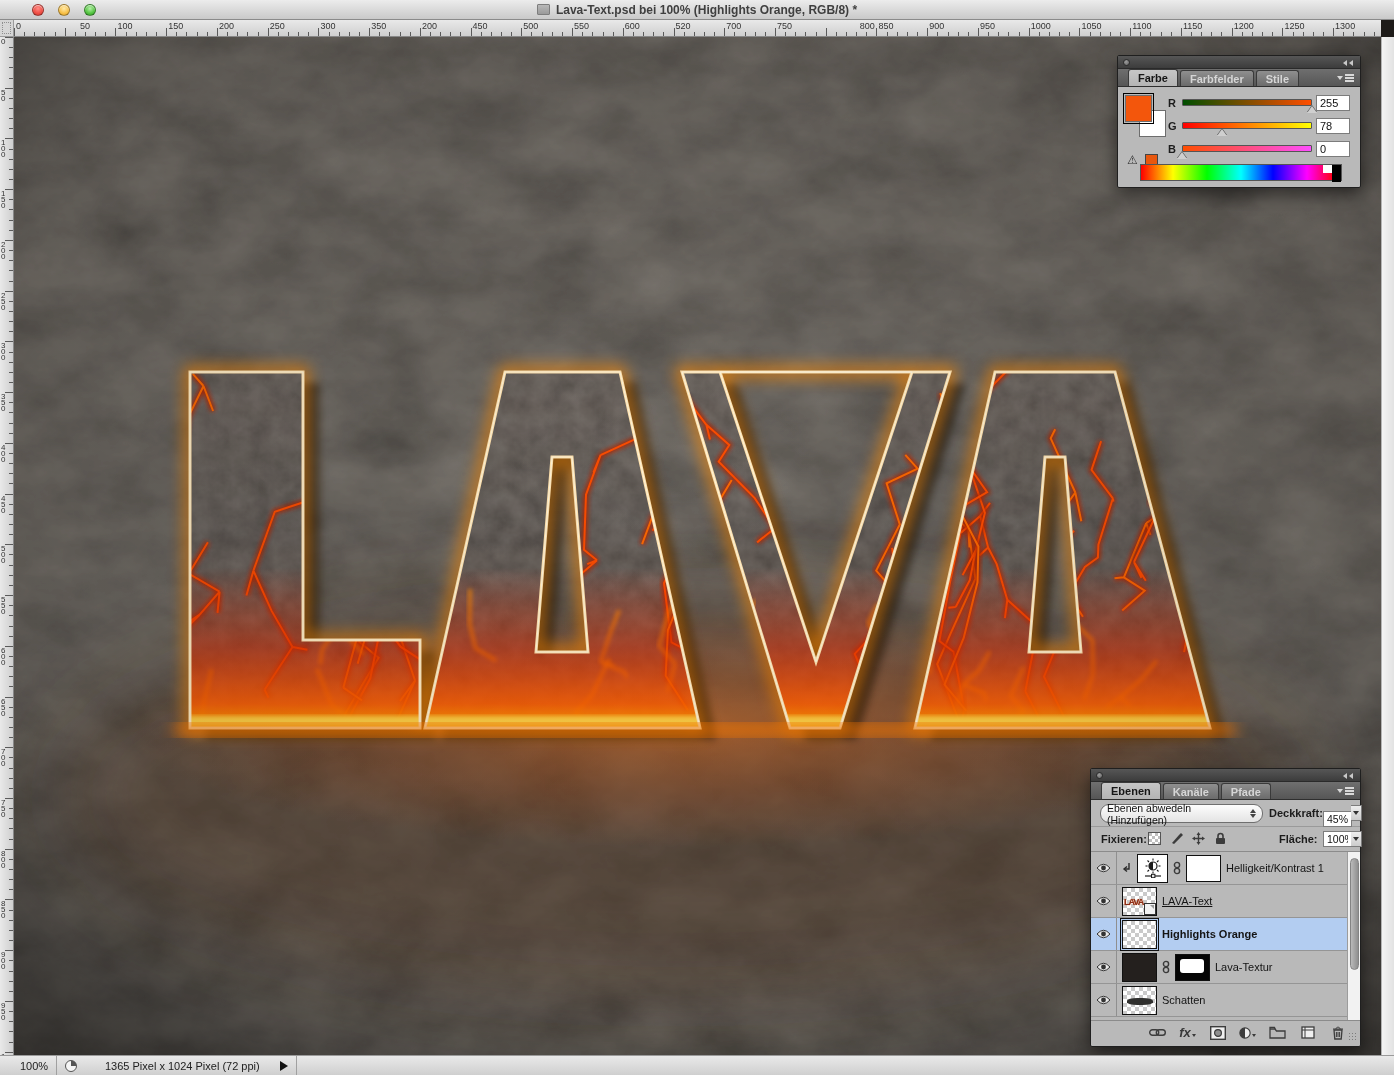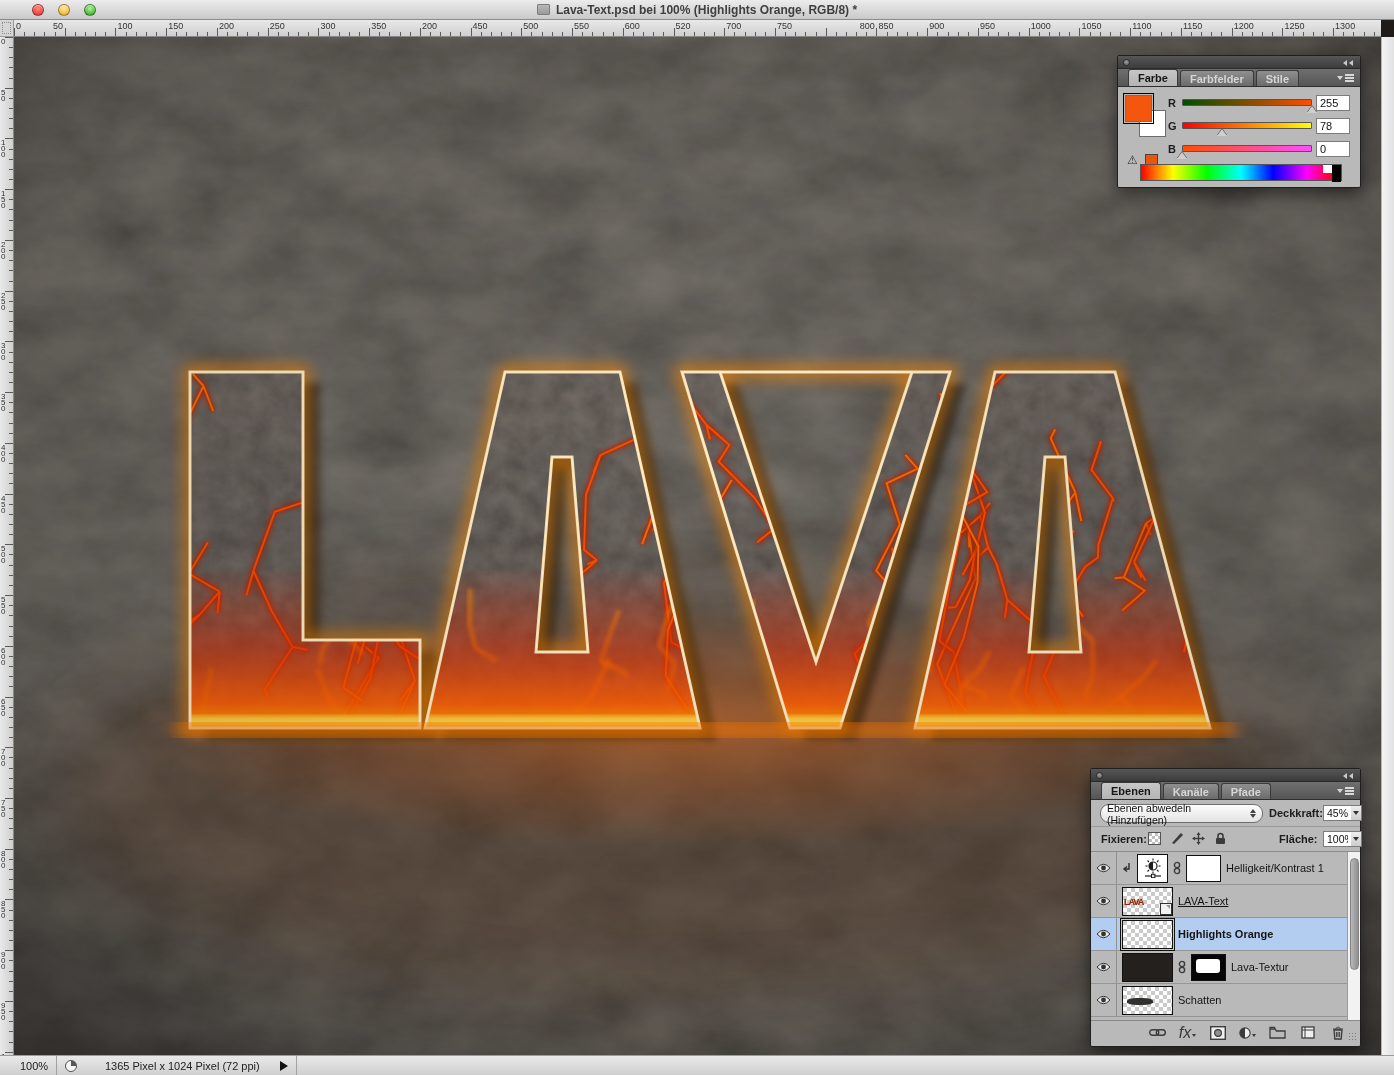--- a/index.html
+++ b/index.html
@@ -110,21 +110,21 @@
   .lp-row2 { height:25px; position:relative; border-bottom:1px solid #8b8b8b; }
   .lock-icons { position:absolute; left:57px; top:5px; display:flex; gap:9px; align-items:center; }
   .lock-ic { width:13px; height:13px; display:inline-block; }
   .ic-checker { background:repeating-conic-gradient(#fff 0 25%, #bfbfbf 0 50%) 0 0/6px 6px; border:1px solid #555; }
   .layer-list { position:relative; height:168px; background:#b9b9b9; overflow:hidden; }
   .layer-row { position:relative; height:33px; border-bottom:1px solid #959595; display:flex; align-items:center; }
   .layer-row.selected { background:#b3cdf1; }
   .eye-cell { width:26px; align-self:stretch; border-right:1px solid #8f8f8f;
     display:flex; align-items:center; justify-content:center; }
   .layer-main { flex:1; display:flex; align-items:center; gap:5px; padding-left:5px; height:100%; }
-  .thumb { width:51px; height:29px; border:1px solid #111; background:#fff; position:relative; overflow:hidden; flex:none; }
+  .thumb { width:35px; height:29px; border:1px solid #111; background:#fff; position:relative; overflow:hidden; flex:none; }
   .thumb.checker { background:repeating-conic-gradient(#fff 0 25%, #cacaca 0 50%) 0 0/8px 8px; }
   .thumb.selected-thumb { outline:1px solid #111; outline-offset:1px; }
   .thumb .mini-text { position:absolute; left:1px; top:9px; font-size:9px; font-weight:bold;
     color:#8a2d18; letter-spacing:-1px; text-shadow:0 0 1px #d8642e; }
   .so-badge { position:absolute; right:0; bottom:0; width:12px; height:12px; background:#f2f2f2;
     border:1px solid #333; }
   .so-badge::before { content:""; position:absolute; right:1px; top:1px;
     border-left:4px solid transparent; border-top:4px solid #9a9a9a; }
   .mask-thumb { width:35px; height:27px; border:1px solid #111; background:#fff; position:relative; flex:none; }
   .mask-thumb.black { background:#050505; }
@@ -139,21 +139,21 @@
   .layer-name.b { font-weight:bold; }
   .list-scrollbar { position:absolute; right:0; top:0; width:13px; height:168px;
     background:#f2f2f2; border-left:1px solid #9c9c9c; }
   .list-scrollbar .sthumb { position:absolute; left:2px; top:6px; width:9px; height:112px;
     background:linear-gradient(90deg,#b9b9b9,#8f8f8f); border-radius:5px; border:1px solid #838383; }
   .lp-toolbar { height:24px; border-top:1px solid #8b8b8b; display:flex; align-items:center;
     justify-content:flex-end; gap:13px; padding:0 14px; position:relative; }
   .tb-ic { width:17px; height:15px; display:flex; align-items:center; justify-content:center; color:#3c3c3c; }
   .grip { position:absolute; right:2px; bottom:2px; width:10px; height:10px;
     background:radial-gradient(#7c7c7c 1px, transparent 1px) 0 0/3px 3px; }
-  .fx-text { font-size:16px; font-weight:normal; font-style:italic; color:#3a3a3a; }
+  .fx-text { font-size:13px; font-weight:bold; font-style:italic; color:#3a3a3a; }
   .mini-dd { width:0; height:0; border-left:2.5px solid transparent; border-right:2.5px solid transparent;
     border-top:3.5px solid #3a3a3a; margin-left:1px; margin-top:6px; }
 
   
   .statusbar { position:absolute; left:0; top:1055px; width:1394px; height:20px;
     background:linear-gradient(#e9e9e9,#cfcfcf); border-top:1px solid #9a9a9a;
     display:flex; align-items:center; font-size:11px; color:#222; }
   .zoom-field { width:56px; padding-left:20px; }
   .sb-sep { width:1px; height:20px; background:#a0a0a0; }
   .sb-pie { width:12px; height:12px; border-radius:50%; border:1px solid #555; margin:0 10px 0 8px;
@@ -179,21 +179,21 @@
 
 <div class="ruler-corner"></div>
 <div class="ruler-h" id="ruler-h">
     <span class="tick-h" style="left: 0px; height: 8px;"></span>
     <span class="rlabel-h" style="left: 2px;">0</span>
     <span class="tick-h" style="left: 10.147px; height: 4px;"></span>
     <span class="tick-h" style="left: 20.294px; height: 4px;"></span>
     <span class="tick-h" style="left: 30.441px; height: 4px;"></span>
     <span class="tick-h" style="left: 40.588px; height: 4px;"></span>
     <span class="tick-h" style="left: 50.735px; height: 8px;"></span>
-    <span class="rlabel-h" style="left: 39px;">50</span>
+    <span class="rlabel-h" style="left: 66px;">50</span>
     <span class="tick-h" style="left: 60.882px; height: 4px;"></span>
     <span class="tick-h" style="left: 71.029px; height: 4px;"></span>
     <span class="tick-h" style="left: 81.176px; height: 4px;"></span>
     <span class="tick-h" style="left: 91.323px; height: 4px;"></span>
     <span class="tick-h" style="left: 101.47px; height: 8px;"></span>
     <span class="rlabel-h" style="left: 103.47px;">100</span>
     <span class="tick-h" style="left: 111.617px; height: 4px;"></span>
     <span class="tick-h" style="left: 121.764px; height: 4px;"></span>
     <span class="tick-h" style="left: 131.911px; height: 4px;"></span>
     <span class="tick-h" style="left: 142.058px; height: 4px;"></span>
@@ -761,21 +761,21 @@
 
   <div class="lp-row1">
     <div class="blend-select">
       <span>Ebenen abwedeln (Hinzufügen)</span>
       <span class="updown">
           <i class="u"></i>
           <i class="d"></i>
         </span>
     </div>
     <span class="field-label" style="left:178px; top:7px;">Deckkraft:</span>
-    <input class="num-box" style="left: 232px; top: 5px; text-align: right;" readonly="" value="45%">
+    <input class="num-box" style="left: 232px; top: 11px; text-align: right;" readonly="" value="45%">
     <span class="num-btn" style="left:260px; top:5px;">
         <i></i>
       </span>
   </div>
 
   <div class="lp-row2">
     <span class="field-label" style="left:10px; top:6px;">Fixieren:</span>
     <span class="lock-icons" id="lock-icons">
         <span><span class="lock-ic ic-checker"></span></span>
         <span><svg class="lock-ic" viewBox="0 0 13 13">

